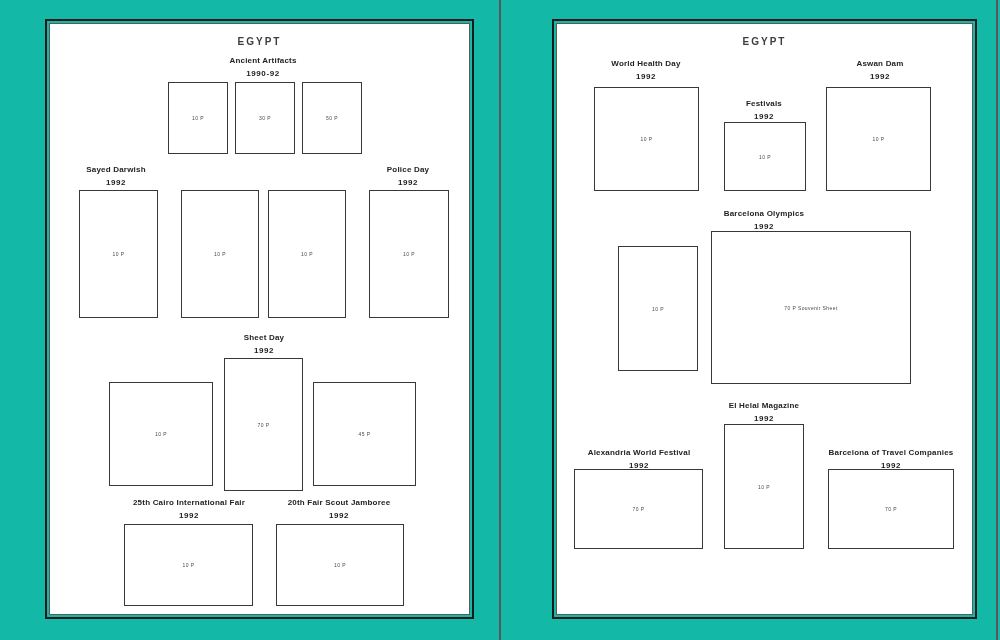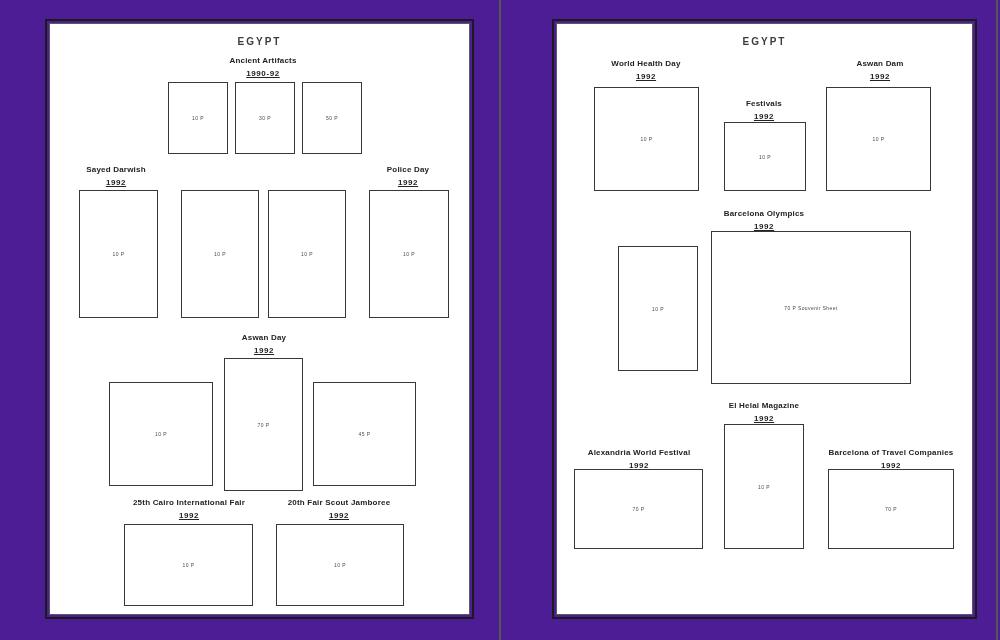--- a/index.html
+++ b/index.html
@@ -1,35 +1,35 @@
 <!DOCTYPE html>
 <html><head>
 <meta charset="utf-8">
 <style>
   html,body{margin:0;padding:0;background:#ffffff;}
   #canvas{
-    position:relative;width:1000px;height:640px;background:#4c1d95;
+    position:relative;width:1000px;height:640px;background:#14b8a6;
     font-family:"Liberation Sans", sans-serif;overflow:hidden;
   }
   .gutter{position:absolute;top:0;bottom:0;width:2px;background:#575757;}
   .page{
     position:absolute;background:#ffffff;
     border:1px solid #5a5a5a;           
     outline:2px solid #1b1b1b;          
     outline-offset:2px;
     box-sizing:border-box;
   }
   .page-title{
     position:absolute;left:0;right:0;text-align:center;
     font-size:10px;font-weight:bold;letter-spacing:2px;color:#3d3d3d;
   }
   .sec{position:absolute;text-align:center;color:#232323;}
   .sec div{line-height:12.5px;}
   .sec-title{font-size:8px;font-weight:bold;letter-spacing:.2px;white-space:nowrap;}
-  .sec-year{font-size:8px;font-weight:bold;letter-spacing:.6px;text-decoration:underline;}
+  .sec-year{font-size:8px;font-weight:bold;letter-spacing:.6px;}
   .stamp-box{
     position:absolute;box-sizing:border-box;background:#ffffff;
     border:1px solid #383838;
     display:flex;align-items:center;justify-content:center;
   }
   .stamp-value{
     font-size:5px;letter-spacing:.4px;color:#4a4a4a;white-space:nowrap;
   }
 </style>
 </head>
@@ -75,21 +75,21 @@
 
     <div class="sec" style="left:258px;top:140px;width:200px;">
       <div class="sec-title">Police Day</div>
       <div class="sec-year">1992</div>
     </div>
     <div class="stamp-box" style="left:319px;top:166px;width:80px;height:128px;">
       <span class="stamp-value">10 P</span>
     </div>
 
     <div class="sec" style="left:114px;top:308px;width:200px;">
-      <div class="sec-title">Aswan Day</div>
+      <div class="sec-title">Sheet Day</div>
       <div class="sec-year">1992</div>
     </div>
     <div class="stamp-box" style="left:59px;top:358px;width:104px;height:104px;">
       <span class="stamp-value">10 P</span>
     </div>
     <div class="stamp-box" style="left:174px;top:334px;width:79px;height:133px;">
       <span class="stamp-value">70 P</span>
     </div>
     <div class="stamp-box" style="left:263px;top:358px;width:103px;height:104px;">
       <span class="stamp-value">45 P</span>

